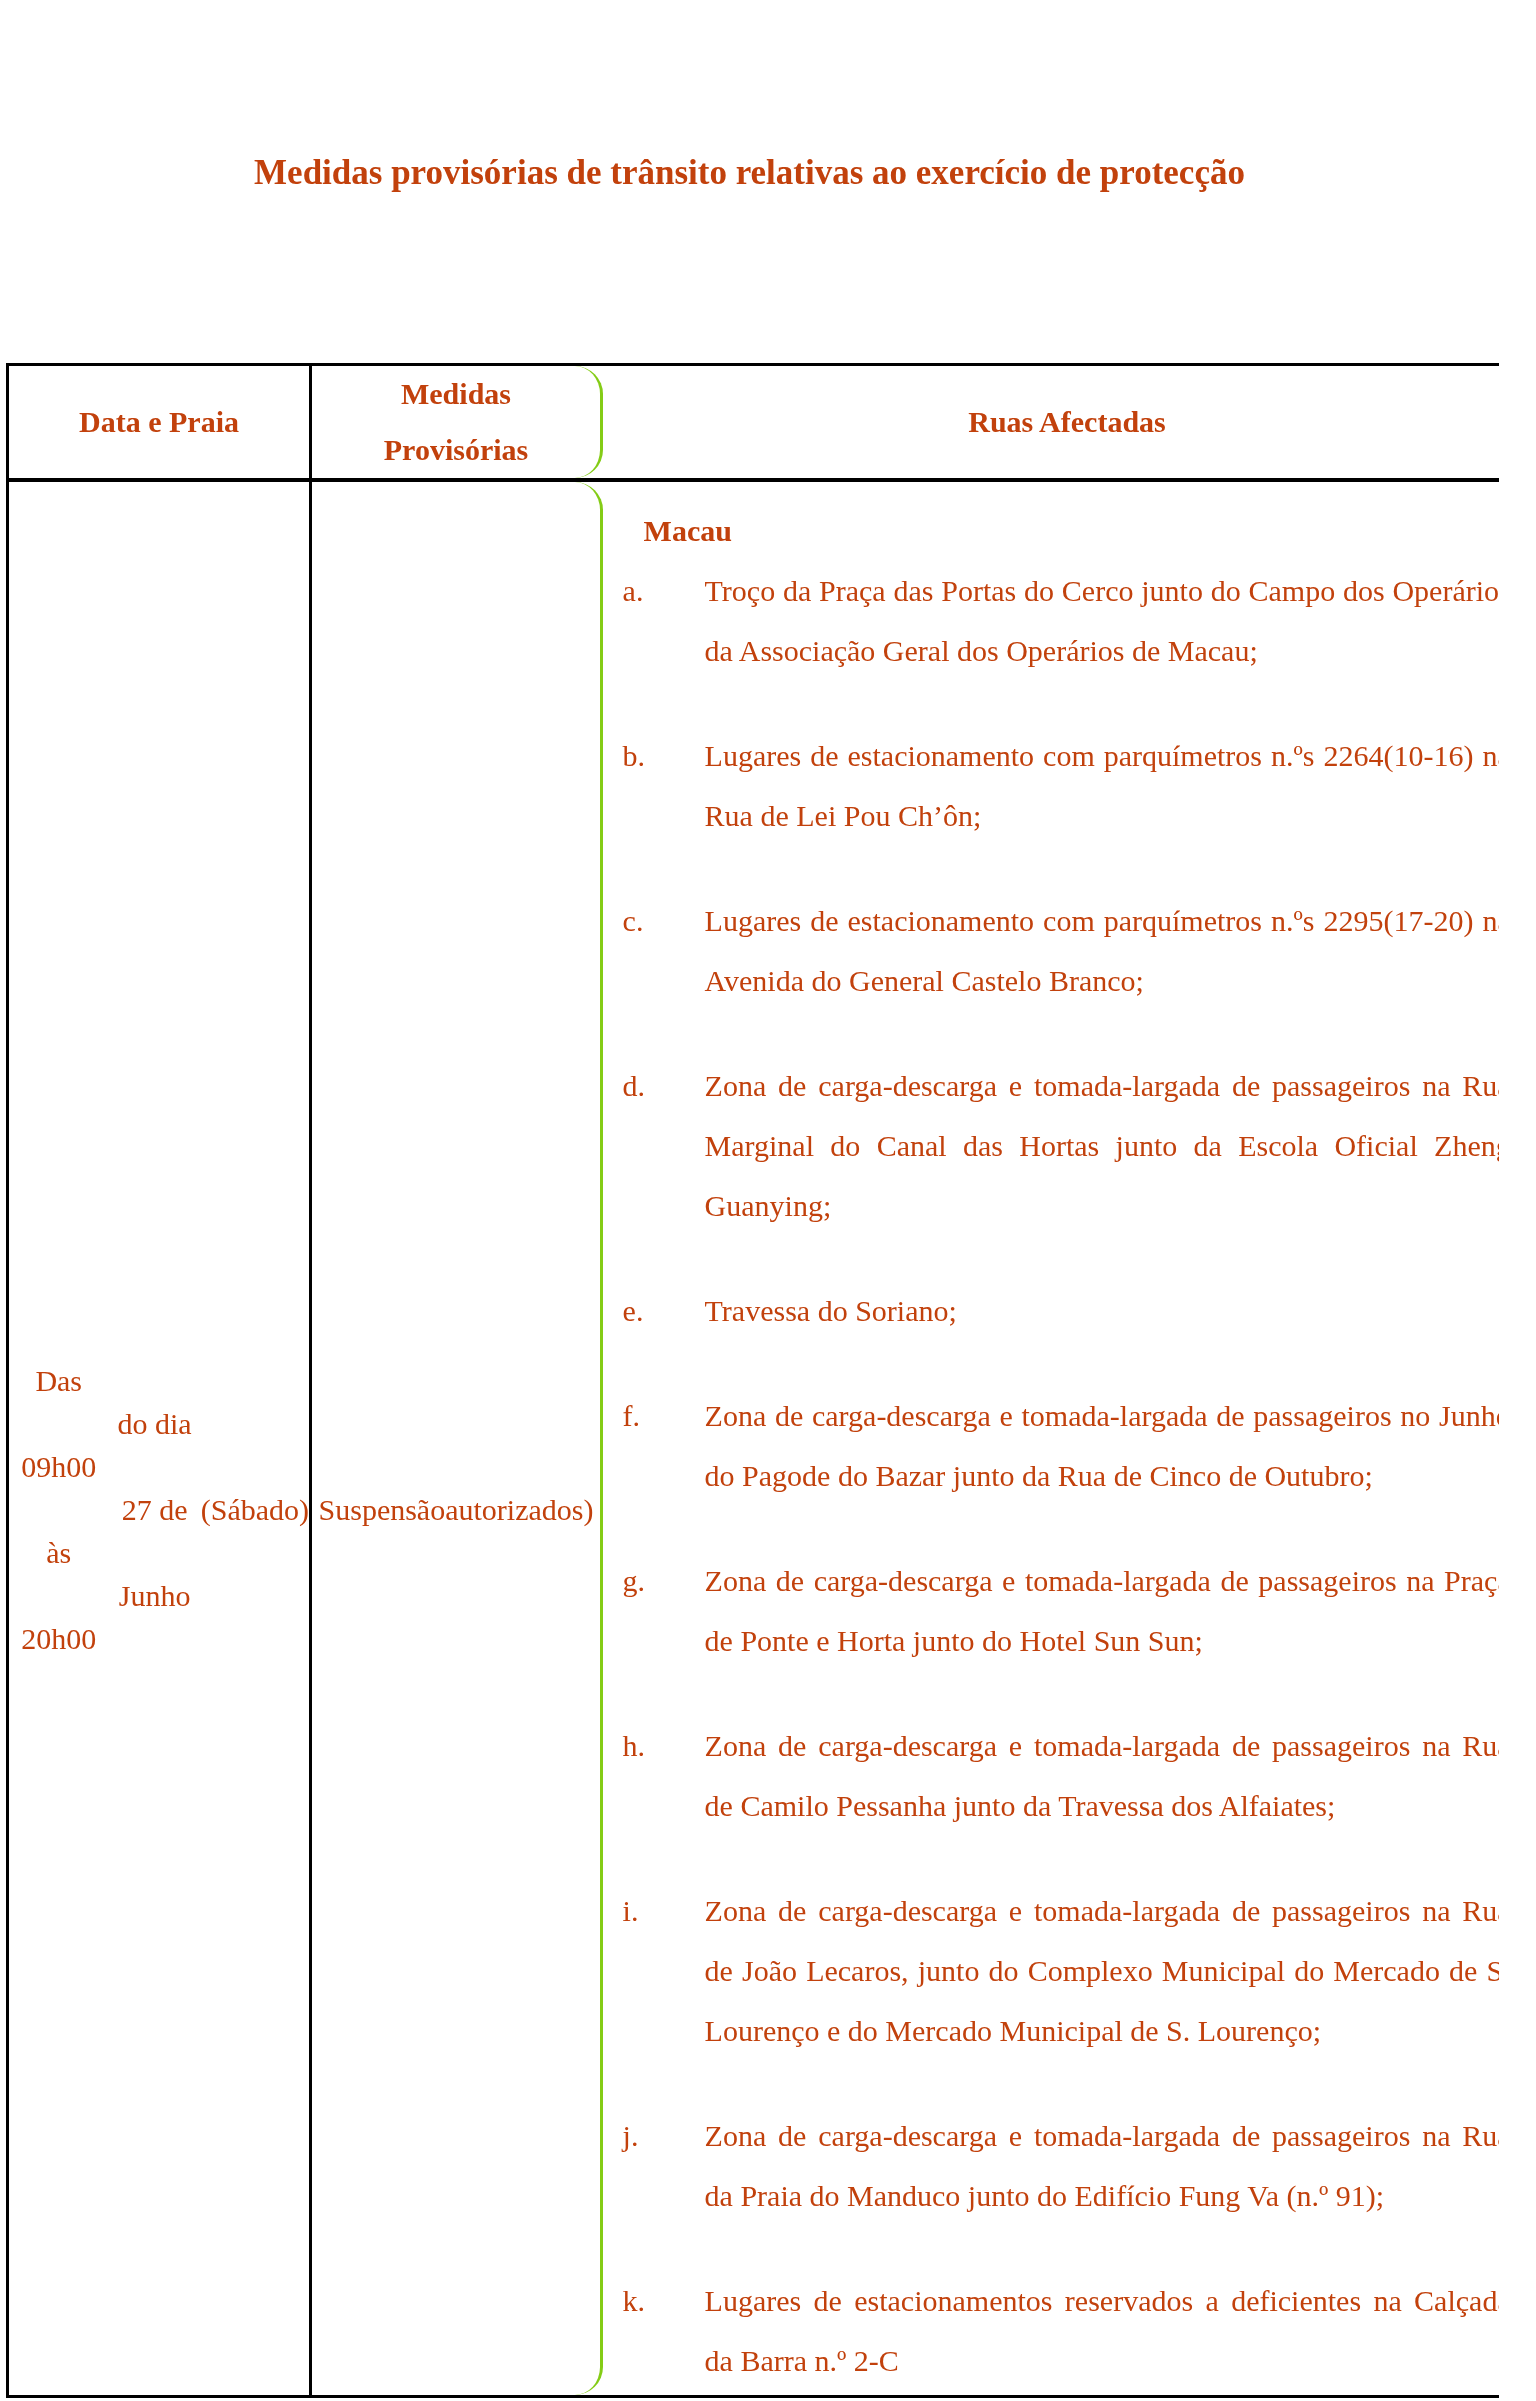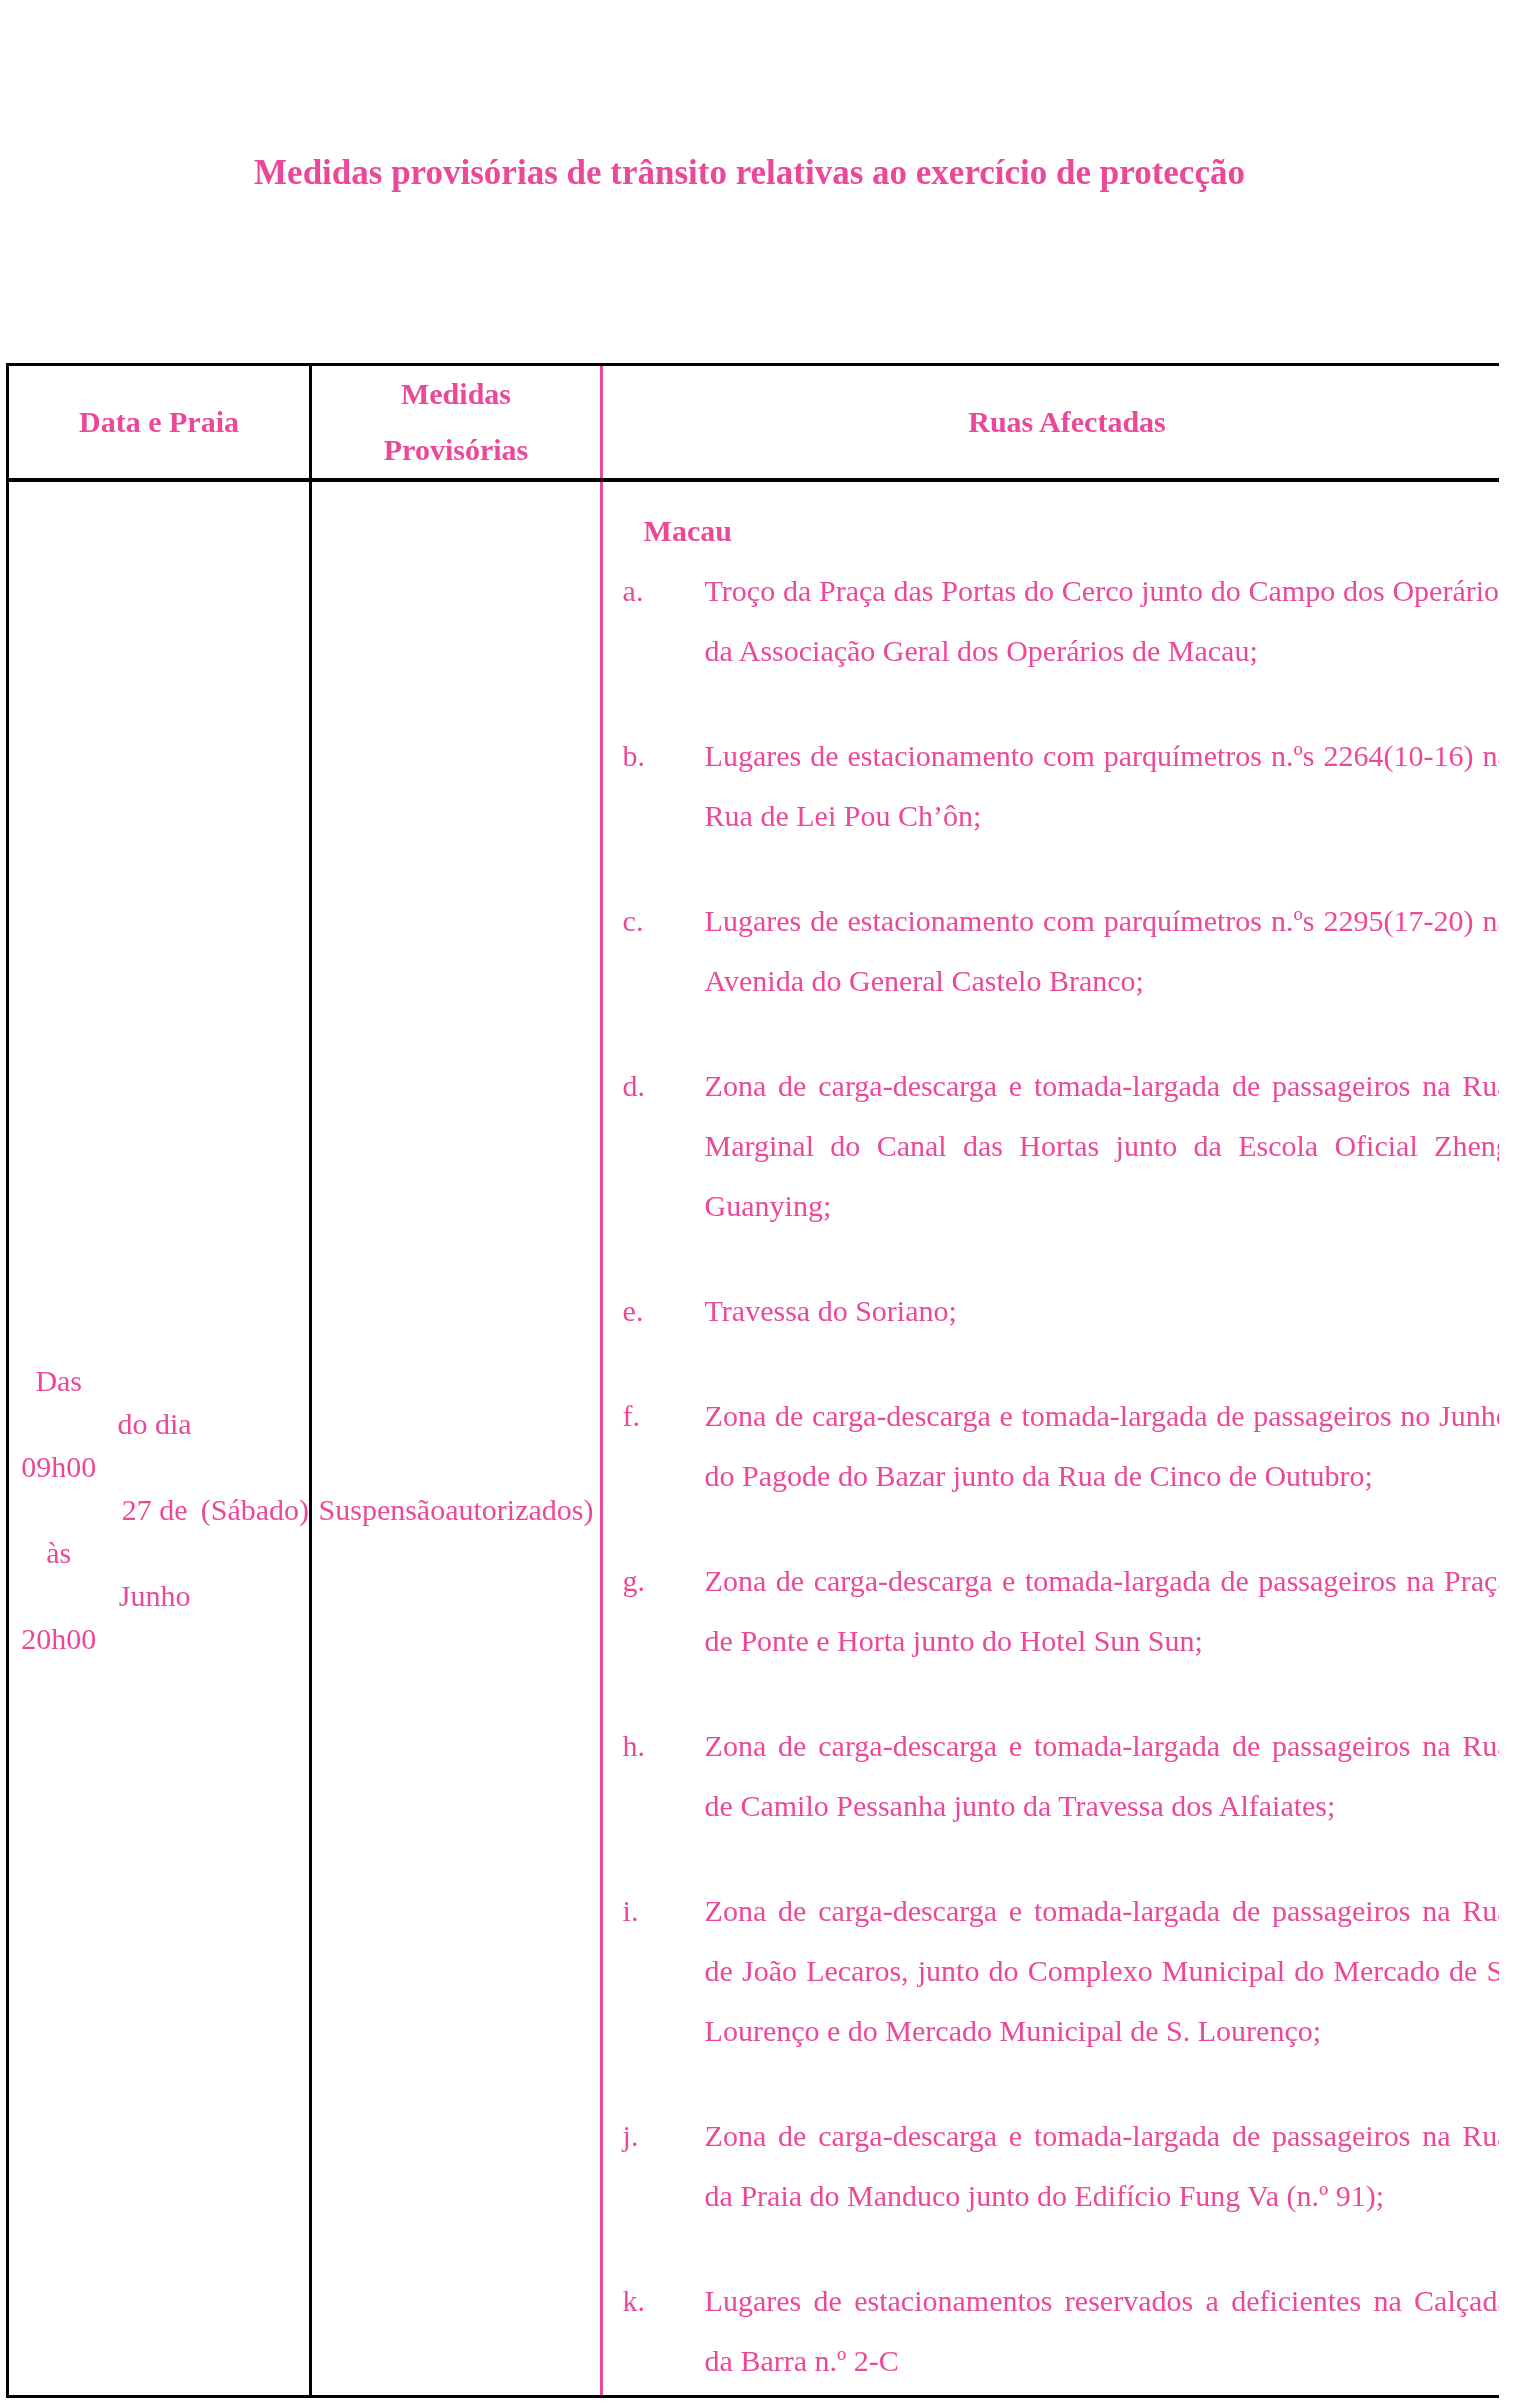--- a/index.html
+++ b/index.html
@@ -1,21 +1,21 @@
 <!DOCTYPE html>
 <html style="font-size:12px"><head>
 <meta charset="utf-8">
 <style>
   html, body { margin: 0; padding: 0; background: #ffffff; }
   .page {
     position: relative;
     width: 1499px;
     height: 2401px;
     background: #ffffff;
-    color: #ec4899;
+    color: #c2410c;
     font-family: "Liberation Serif", "DejaVu Serif", serif;
     overflow: hidden;
   }
 
   
   .title-block {
     position: absolute;
     top: 149px;
     left: 0;
     width: 100%;
@@ -43,21 +43,21 @@
     flex: 0 0 111px;
     border-bottom: 4.5px solid #000;
     box-sizing: border-box;
   }
   .tbody {
     display: flex;
     flex: 1 1 auto;
     min-height: 0;
   }
   .c1 { flex: 0 0 303px; width: 303px; border-right: 3px solid #000; box-sizing: border-box; }
-  .c2 { flex: 0 0 291px; width: 291px; border-right: 3px solid #ec4899; box-sizing: border-box; }
+  .c2 { flex: 0 0 291px; width: 291px; border-right: 3px solid #84cc16; box-sizing: border-box; border-radius: 28px; }
   .c3 { flex: 1 1 auto; box-sizing: border-box; }
 
   .thead .cell {
     display: flex;
     flex-direction: column;
     align-items: center;
     justify-content: center;
     text-align: center;
     font-weight: 700;
     font-size: 30px;

